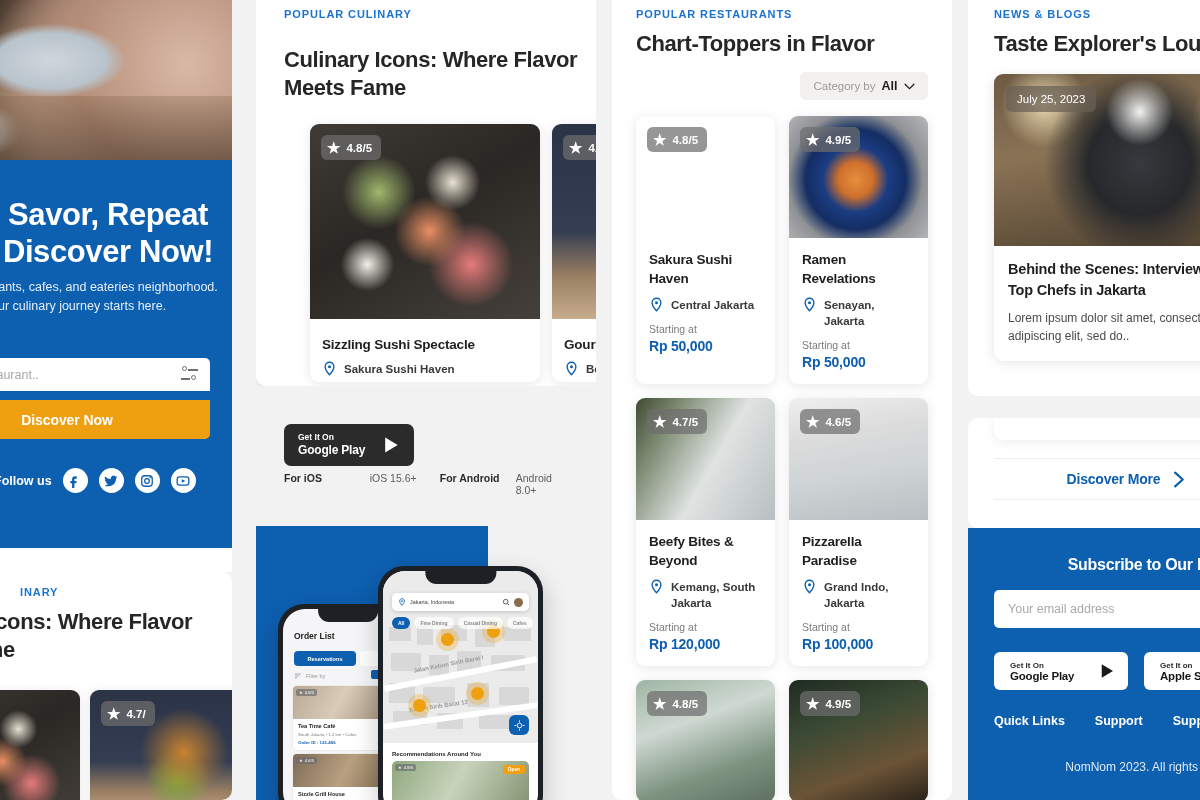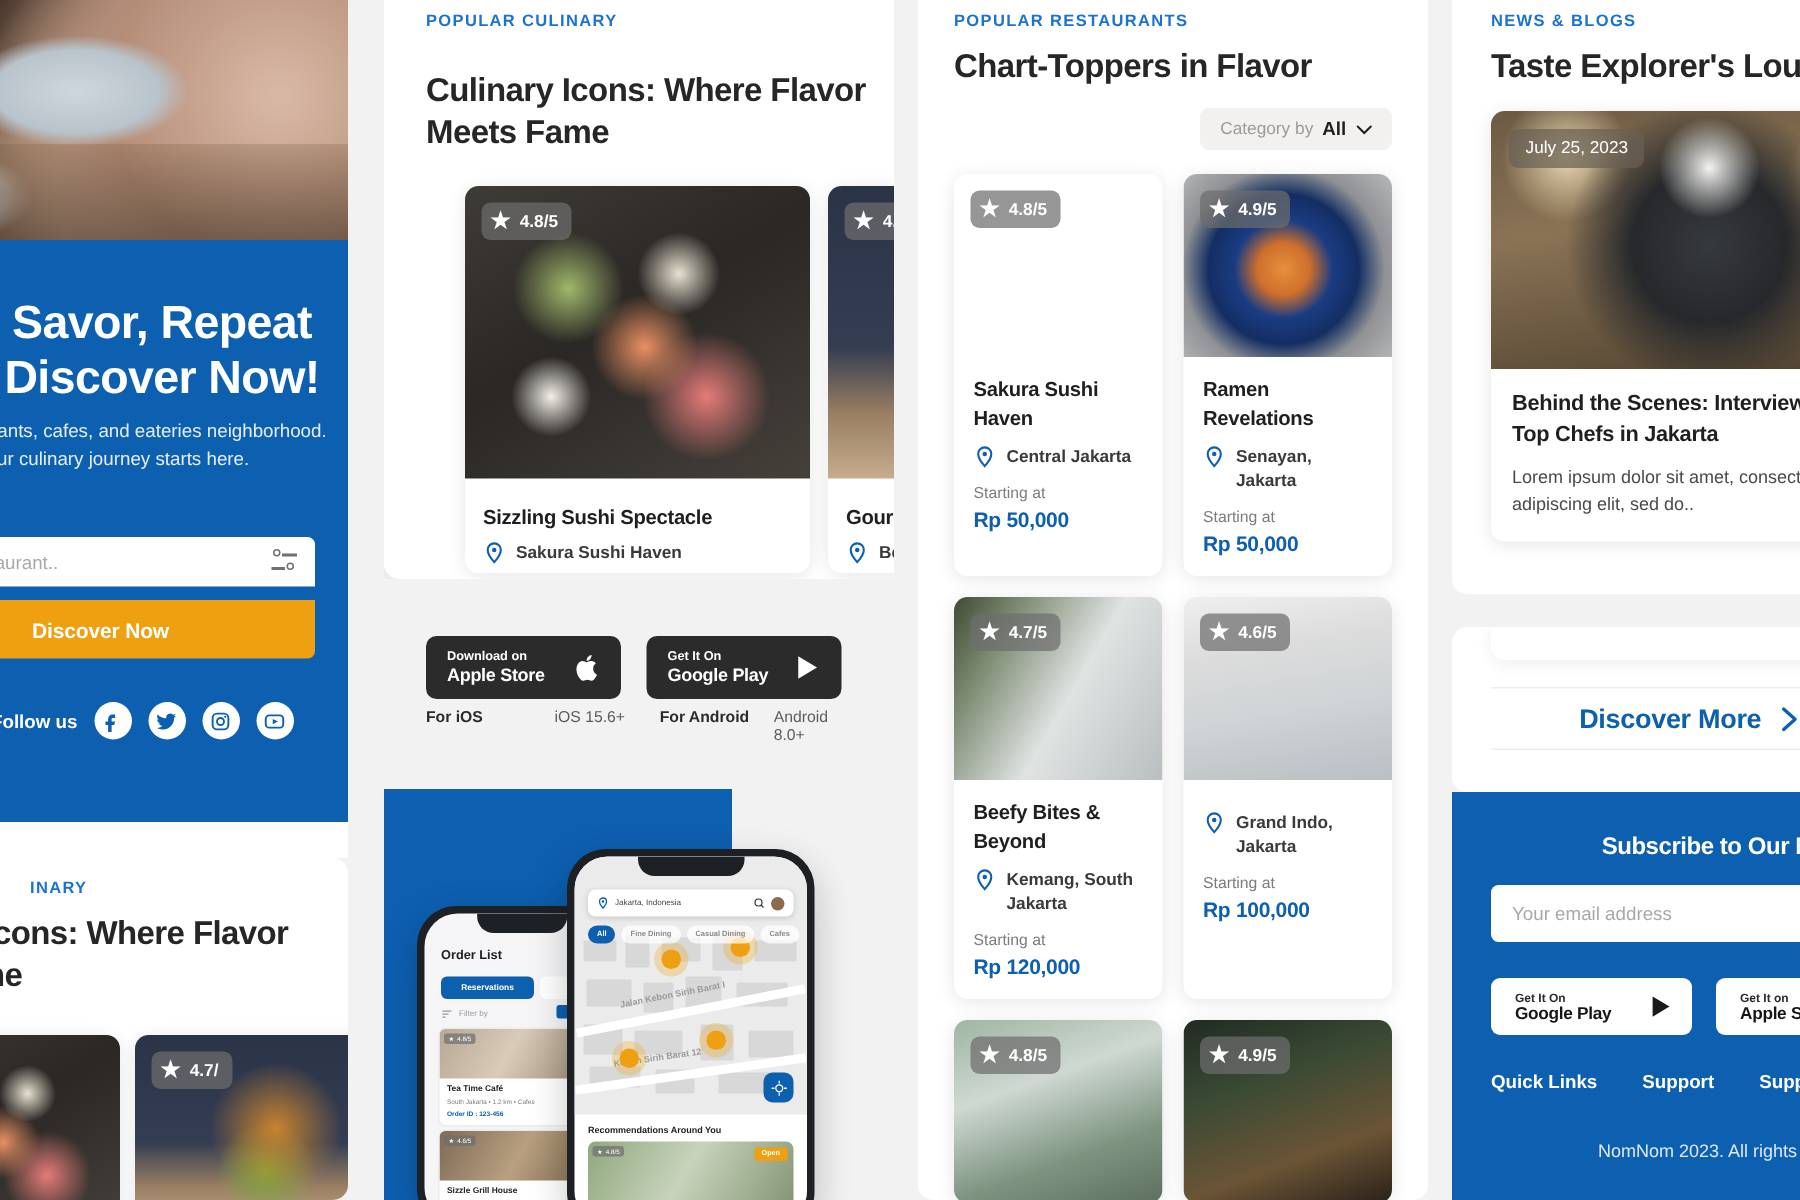--- a/index.html
+++ b/index.html
@@ -208,21 +208,21 @@
       linear-gradient(170deg, #6d5a43 0%, #8a7355 40%, #4d3f2e 100%);
   }
   .date-badge { position: absolute; left: 12px; top: 12px; height: 26px; padding: 0 11px; background: rgba(105,95,85,.72); border-radius: 6px; color: #fff; font-size: 11.5px; display: flex; align-items: center; }
   .news-body { padding: 13px 14px 16px; }
   .news-title { font-weight: 800; font-size: 14.5px; line-height: 21px; color: #1f1f1f; letter-spacing: -.2px; }
   .news-desc { margin-top: 8px; font-size: 12px; line-height: 18px; color: #4a4a4a; }
 
   #col4b { left: 968px; top: 418px; width: 290px; height: 110px; background: #fff; border-radius: 10px; }
   .fade-card { position: absolute; left: 26px; top: 0; width: 280px; height: 22px; background:#fff; border-radius: 0 0 9px 9px; box-shadow: 0 2px 12px rgba(0,0,0,.07); }
   .disc-row { position: absolute; left: 26px; top: 40px; width: 264px; height: 42px; border-top: 1px solid #eee; border-bottom: 1px solid #eee; display: flex; align-items: center; justify-content: center; gap: 12px; }
-  .disc-txt { color: #0d5fb0; font-weight: 800; font-size: 18px; letter-spacing: -.2px; }
+  .disc-txt { color: #0d5fb0; font-weight: 800; font-size: 14px; letter-spacing: -.2px; }
 
   #footer { left: 968px; top: 528px; width: 290px; height: 272px; background: #0d5fb0; }
   .f-h { position: absolute; left: 0; right: 0; top: 28px; text-align: center; color: #fff; font-weight: 800; font-size: 16px; letter-spacing: -.3px; padding-left: 92px; }
   .sub-wrap { position: absolute; left: 26px; top: 62px; width: 286px; height: 38px; display: flex; }
   .sub-input { flex: 1; background: #fff; border-radius: 5px 0 0 5px; display: flex; align-items: center; padding: 0 14px; color: #a9a9ad; font-size: 12.5px; }
   .fstores { position: absolute; left: 26px; top: 124px; display: flex; gap: 16px; }
   .fstore { width: 134px; height: 38px; background: #fff; border-radius: 6px; display:flex; align-items:center; justify-content:space-between; padding: 0 12px 0 16px; }
   .fstore .t1 { font-size: 8px; color:#2b2b2b; font-weight:600; }
   .fstore .t2 { font-size: 11.5px; color:#161616; font-weight: 800; letter-spacing:-.2px; }
   .flinks { position: absolute; left: 26px; top: 186px; display: flex; gap: 30px; color:#fff; font-weight: 800; font-size: 12.5px; }
@@ -345,30 +345,20 @@
               <span>Beef</span>
             </div>
           </div>
         </div>
       </div>
     </div>
   </div>
 
   <div class="panel" id="col2b">
     <div class="store-wrap">
-      <div class="store-btn">
-        <span class="tx">
-          <span class="t1" style="display:block">Download on</span>
-          <span class="t2" style="display:block">Apple Store</span>
-        </span>
-        <svg width="19" height="20" viewBox="0 0 24 24">
-          <path fill="#fff" d="M17 12.5c0-2.6 2.1-3.8 2.2-3.9-1.2-1.8-3.1-2-3.8-2-1.6-.2-3.1.9-3.9.9s-2.1-.9-3.4-.9C6.4 6.7 4.7 7.8 3.8 9.6c-1.9 3.3-.5 8.2 1.4 10.9.9 1.3 2 2.8 3.4 2.7 1.4-.1 1.9-.9 3.5-.9s2.1.9 3.5.8c1.5 0 2.4-1.3 3.3-2.7.6-.9.9-1.4 1.3-2.4-3.4-1.3-3.2-5.3-3.2-5.5z"></path>
-          <path fill="#fff" d="M14.6 4.8c.7-.9 1.2-2.1 1.1-3.3-1 0-2.3.7-3.1 1.6-.7.8-1.3 2-1.1 3.2 1.2.1 2.4-.6 3.1-1.5z"></path>
-        </svg>
-      </div>
       <div class="store-btn">
         <span class="tx">
           <span class="t1" style="display:block">Get It On</span>
           <span class="t2" style="display:block">Google Play</span>
         </span>
         <svg width="20" height="20" viewBox="0 0 24 24">
             <path fill="#fff" d="M5 3l15 9-15 9z"></path>
           </svg>
       </div>
     </div>
@@ -580,20 +570,21 @@
         </div>
 
         <div class="rcard">
           <div class="rimg im-pizza">
             <span class="rate-badge">
                 <span class="st">★</span>
                 <span>4.6/5</span>
               </span>
           </div>
           <div class="rbody">
+            <div class="rname">Pizzarella Paradise</div>
             <div class="rloc">
               <span class="pin"><svg viewBox="0 0 24 24">
                     <path d="M12 2C8.1 2 5 5.1 5 9c0 5.2 7 13 7 13s7-7.8 7-13c0-3.9-3.1-7-7-7z" fill="none" stroke="#0d5fb0" stroke-width="2.2"></path>
                     <circle cx="12" cy="9" r="2.4" fill="#0d5fb0"></circle>
                   </svg></span>
               <span>Grand Indo, Jakarta</span>
             </div>
             <div class="rstart">Starting at</div>
             <div class="rprice">Rp 100,000</div>
           </div>

